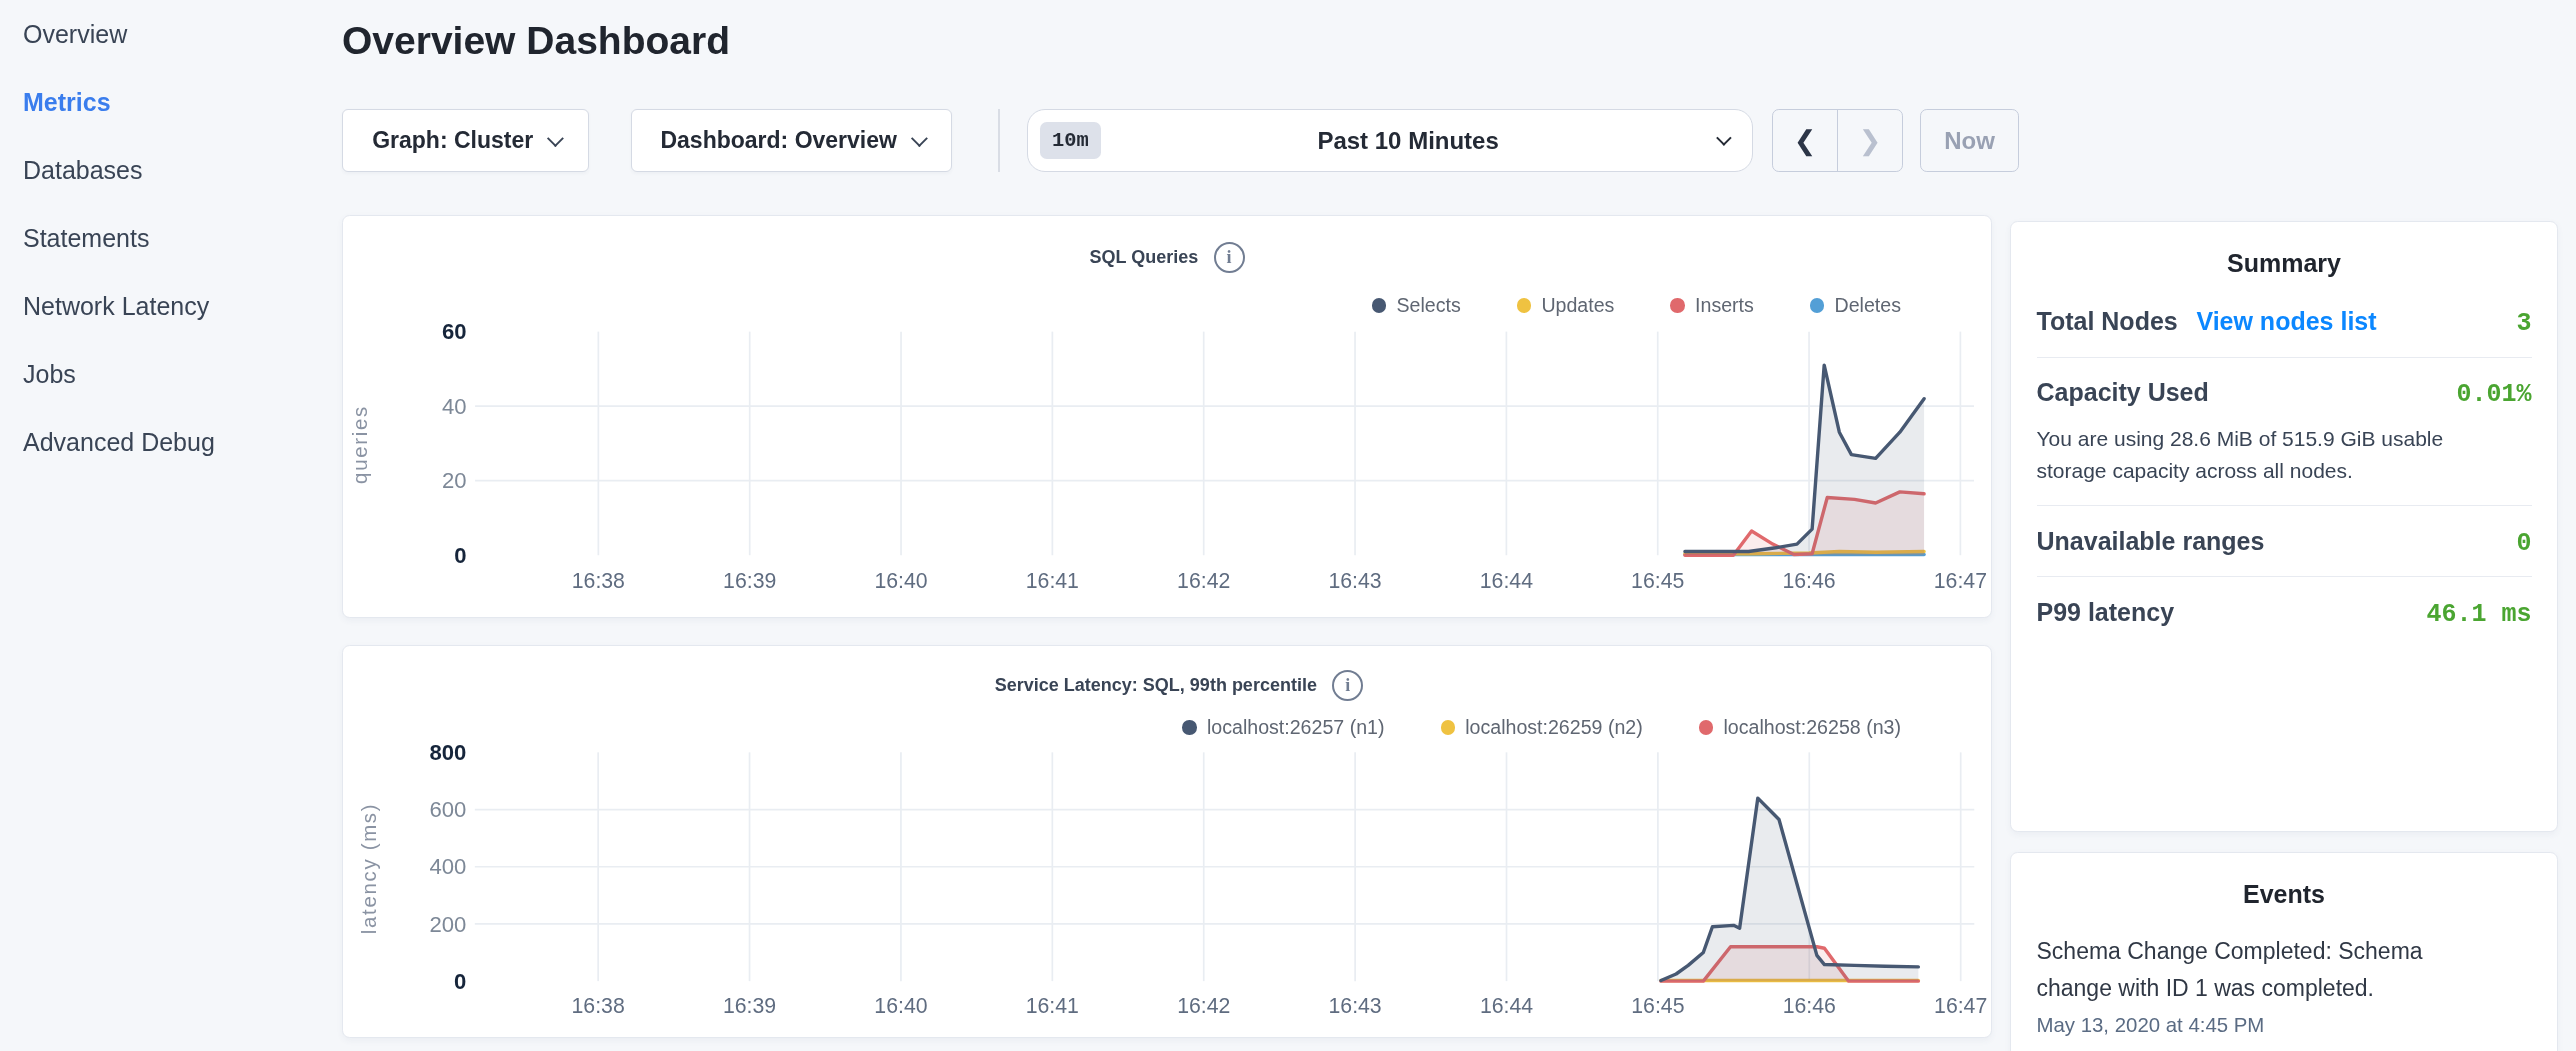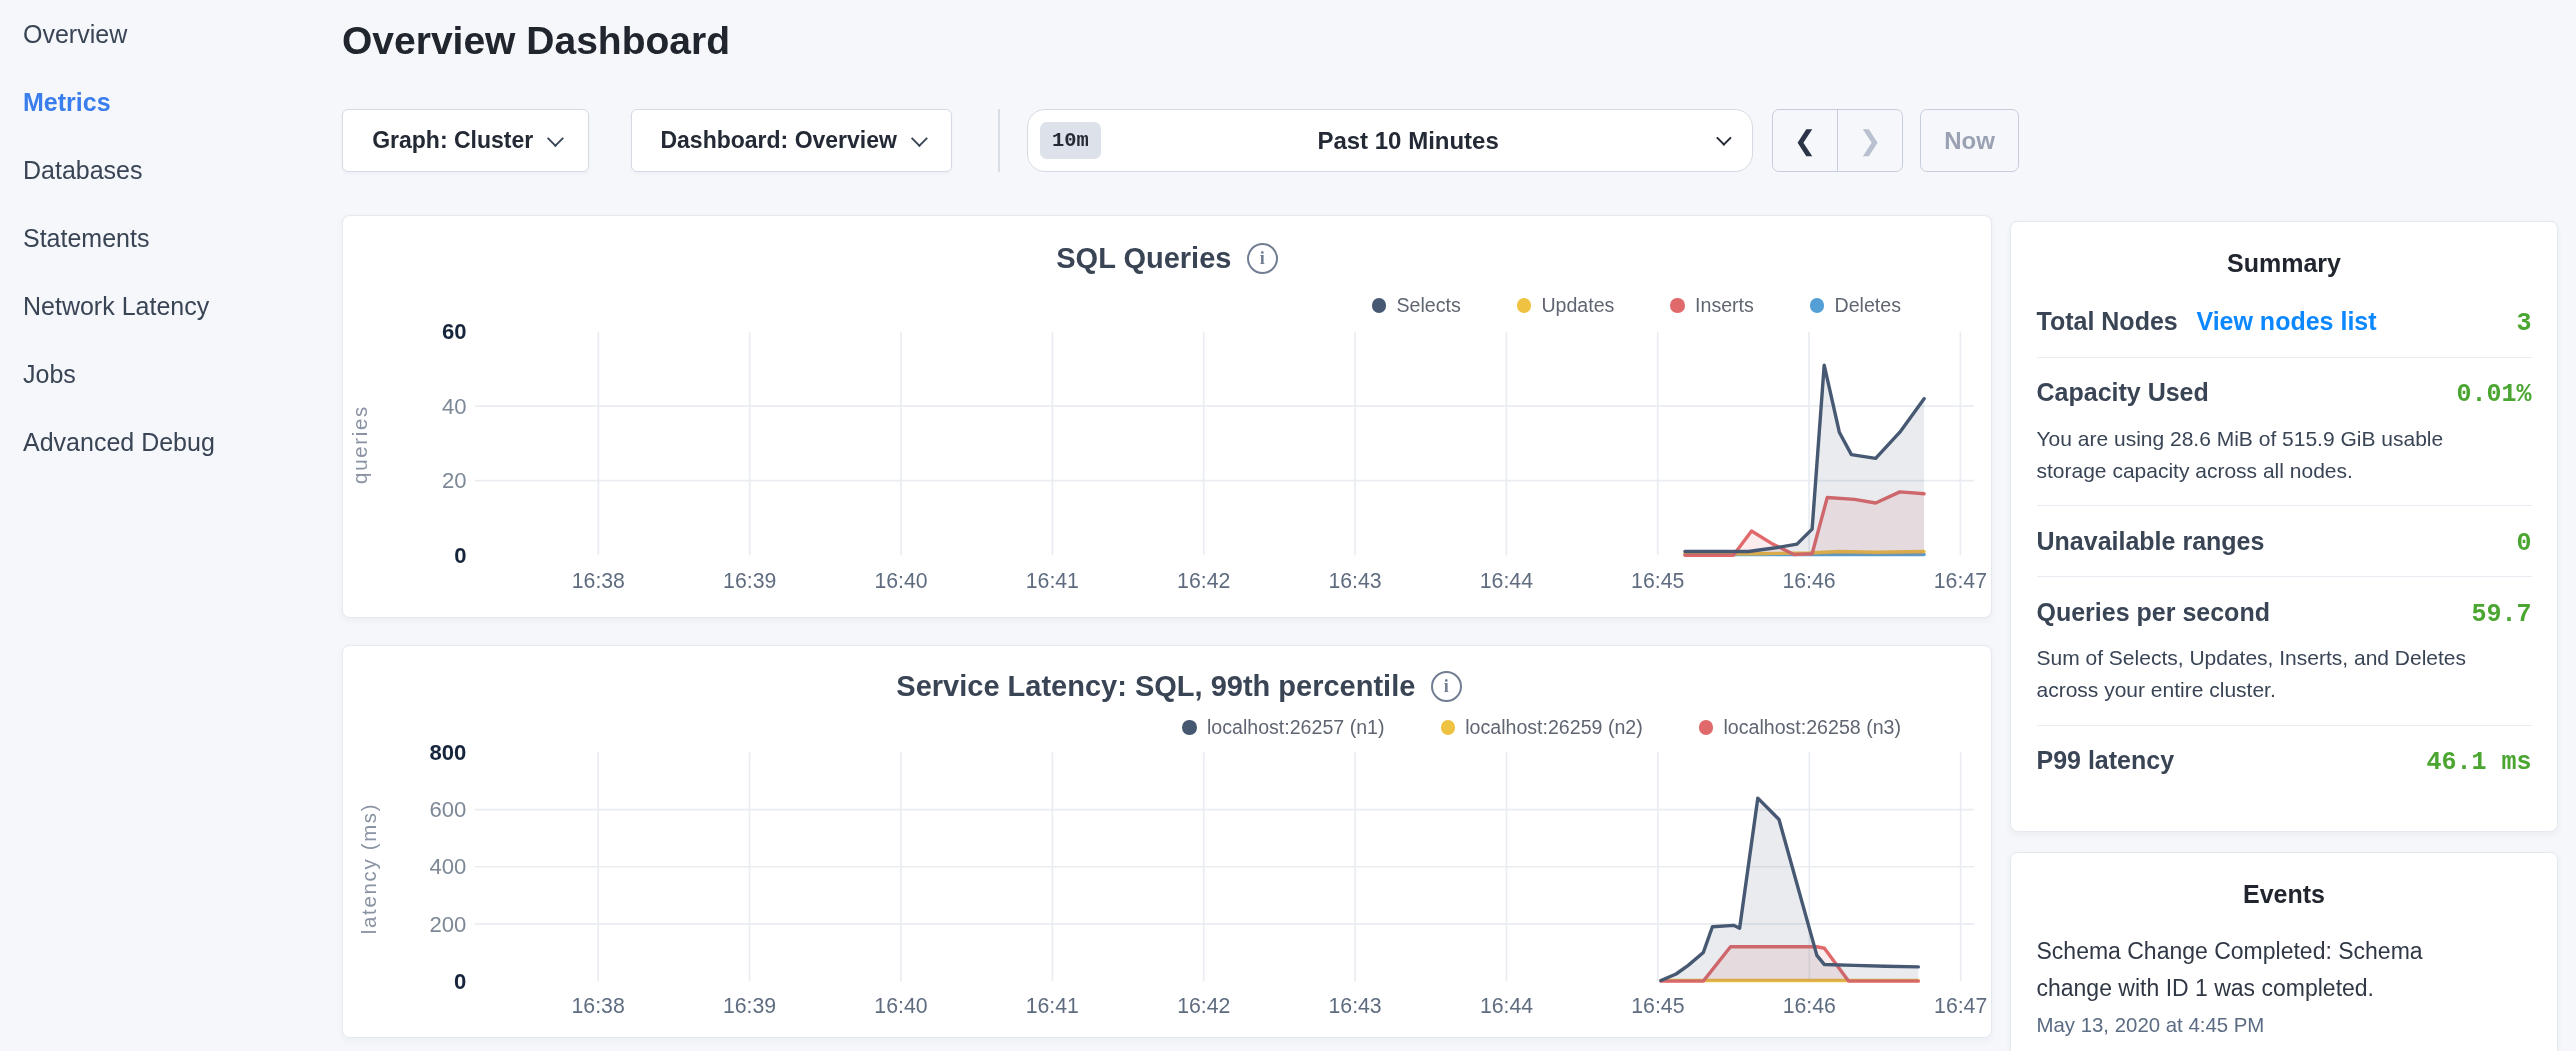--- a/index.html
+++ b/index.html
@@ -63,21 +63,21 @@
   
   .card {
     position:absolute; background:#fff; border:1.7px solid #e4e8ef; border-radius:7.7px;
     box-shadow:0 2.6px 6px rgba(56,76,108,0.05);
   }
   #chart-card-1 { left:342px; top:215px; width:1650px; height:403px; }
   #chart-card-2 { left:342px; top:645px; width:1650px; height:393px; }
   .chart-title-row {
     position:absolute; left:0; right:0; display:flex; align-items:center; justify-content:center; gap:15.3px;
   }
-  .chart-title { font-size:29px; font-weight:bold; color:#394455; }
+  .chart-title { font-size:18px; font-weight:bold; color:#394455; }
   .info-icon {
     width:31px; height:31px; border:2.6px solid #717d92; border-radius:50%;
     display:flex; align-items:center; justify-content:center;
     font-size:18px; color:#717d92; font-weight:bold; font-family:"Liberation Serif","DejaVu Serif",serif;
     cursor:pointer;
   }
   .legend { position:absolute; display:flex; gap:56px; align-items:center; }
   .legend-item { display:flex; align-items:center; gap:10.2px; }
   .legend-dot { width:14.5px; height:14.5px; border-radius:50%; }
   .legend-label { font-size:19.6px; color:#5f6672; }
@@ -283,27 +283,20 @@
         <div class="sum-desc">You are using 28.6 MiB of 515.9 GiB usable storage capacity across all nodes.</div>
       </div>
       <div class="sum-row">
         <div class="sum-head">
           <span class="sum-label">Unavailable ranges</span>
           <span class="sum-value mono">0</span>
         </div>
       </div>
       <div class="sum-row">
         <div class="sum-head">
-          <span class="sum-label">Queries per second</span>
-          <span class="sum-value mono">59.7</span>
-        </div>
-        <div class="sum-desc">Sum of Selects, Updates, Inserts, and Deletes across your entire cluster.</div>
-      </div>
-      <div class="sum-row">
-        <div class="sum-head">
           <span class="sum-label">P99 latency</span>
           <span class="sum-value mono">46.1 ms</span>
         </div>
       </div>
     </div>
 </aside>
 
 <aside class="card" id="events-card">
   <div class="panel-title">Events</div>
   <div id="events-list">

